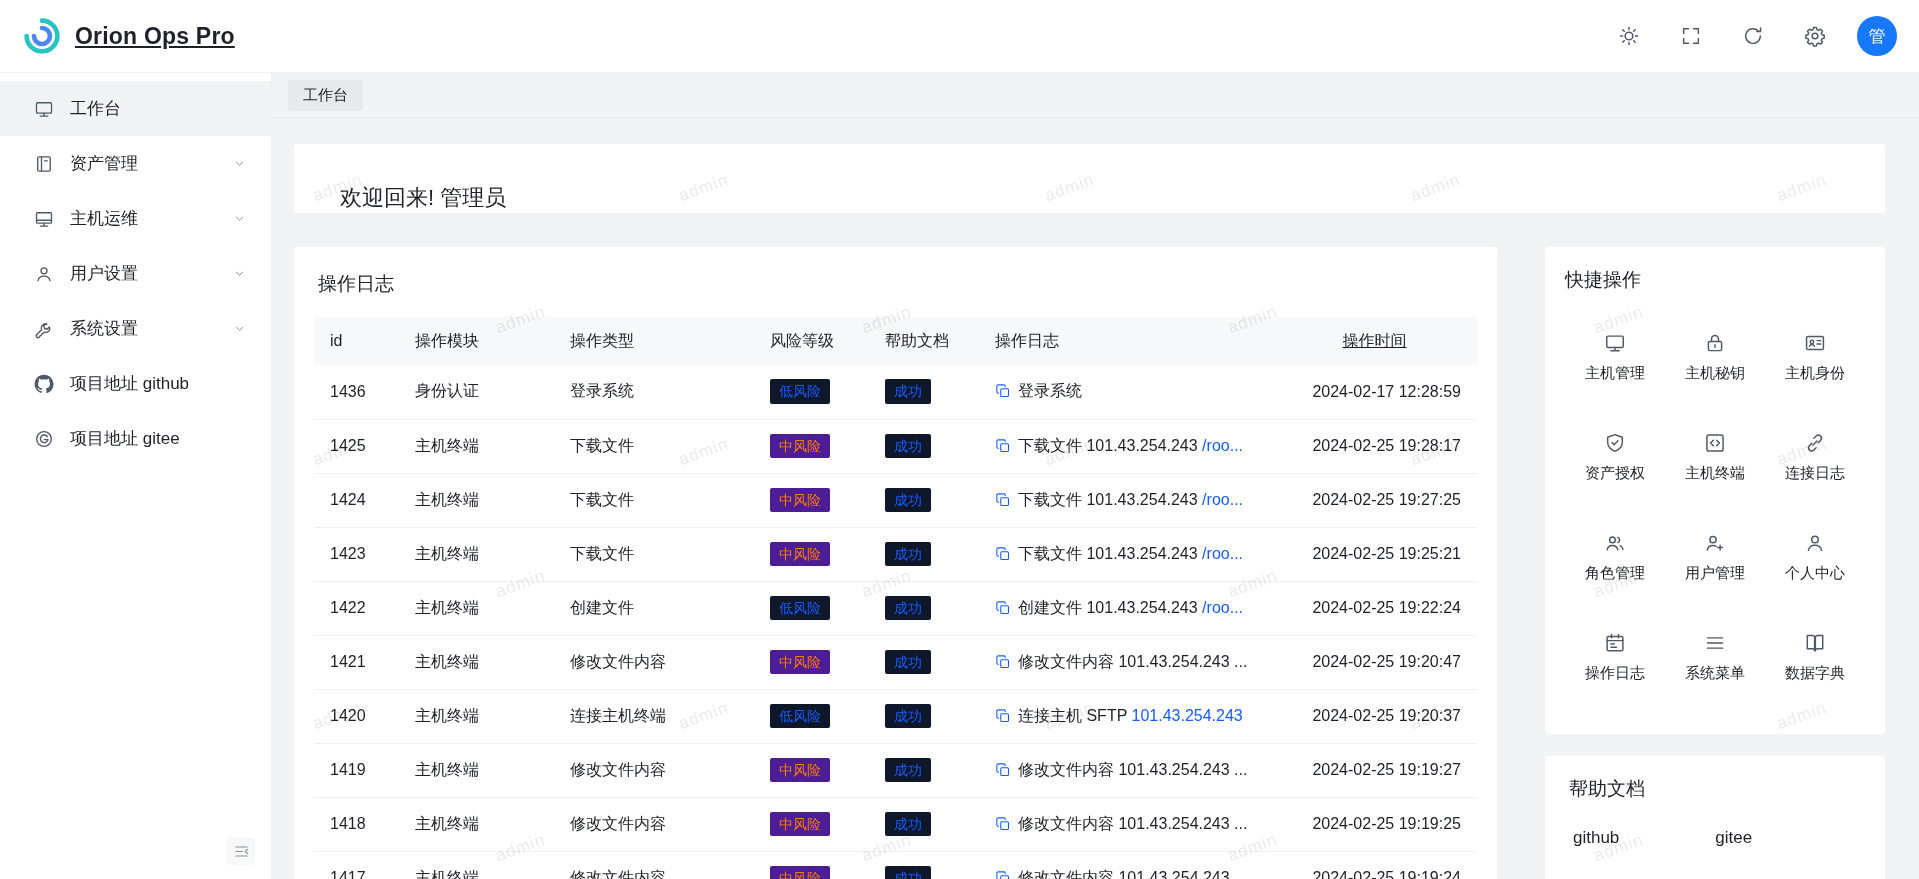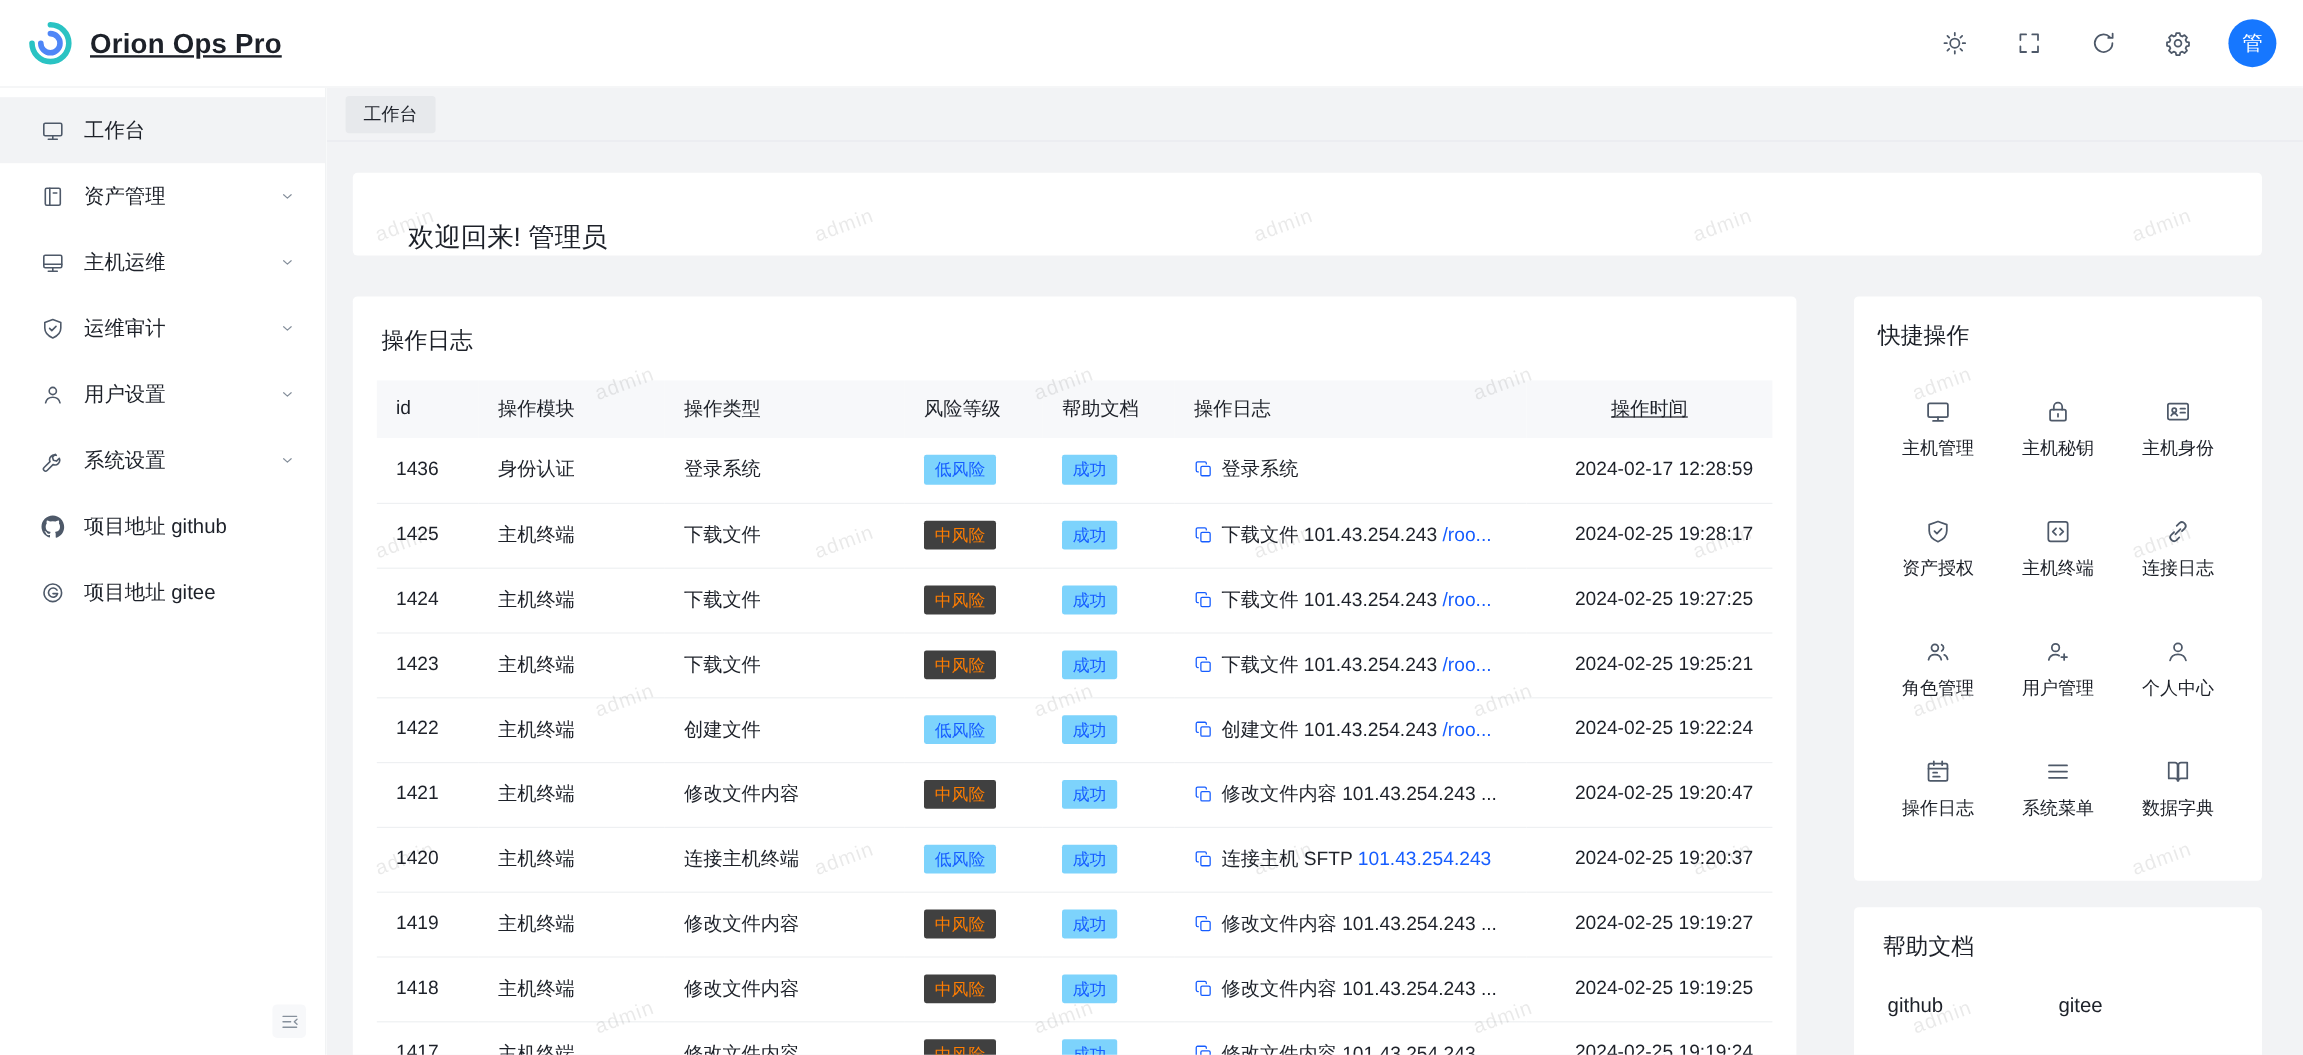--- a/index.html
+++ b/index.html
@@ -73,22 +73,22 @@
     height:48px; background:#f7f8fa; font-weight:500; text-align:left;
     padding:0 16px; font-size:16px; color:#1d2129;
   }
   td { height:54px; padding:0 16px; font-size:16px; border-bottom:1px solid #eef0f2; color:#1d2129; }
   .c-time-h { text-align:center;text-decoration:underline; }
   .c-time { text-align:right; white-space:nowrap; }
   .c-log { white-space:nowrap; overflow:hidden; }
   .tag {
     display:inline-block; padding:3px 9px; font-size:14px; border-radius:2px; line-height:1.35; white-space:nowrap;
   }
-  .tag-blue { background:#7dd3fc; color:#165dff; }
-  .tag-orange { background:#404040; color:#ff7d00; }
+  .tag-blue { background:#0f172a; color:#165dff; }
+  .tag-orange { background:#4c1d95; color:#ff7d00; }
   .copy-ic { display:inline-block; vertical-align:-3px; margin-right:7px; color:#165dff; cursor:pointer; }
   .copy-ic svg { width:16px; height:16px; }
   .log-link { color:#165dff; cursor:pointer; text-decoration:none; }
 
   .right-col { width:340px; flex-shrink:0; display:flex; flex-direction:column; gap:22px; }
   .quick-card { padding:20px 20px 16px; min-height:487px; }
   .quick-grid { margin-top:14px; display:grid; grid-template-columns:repeat(3,1fr); grid-auto-rows:100px; }
   .quick-item {
     display:flex; flex-direction:column; align-items:center; justify-content:center; gap:10px;
     cursor:pointer; border-radius:4px;
@@ -193,34 +193,20 @@
         <span class="side-label">主机运维</span>
         <span class="chev">
           <svg viewBox="0 0 24 24" fill="none" stroke="currentColor" stroke-width="1.6" stroke-linecap="round" stroke-linejoin="round">
             <path d="M7 10l5 4.6L17 10"></path>
           </svg>
         </span>
       </div>
       <div class="side-item">
         <span class="side-icon">
           <svg viewBox="0 0 24 24" fill="none" stroke="currentColor" stroke-width="1.6" stroke-linecap="round" stroke-linejoin="round">
-            <path d="M12 2.8l8 2.9v5.6c0 4.8-3.3 8-8 9.9-4.7-1.9-8-5.1-8-9.9V5.7l8-2.9z"></path>
-            <path d="M8.8 11.6l2.2 2.2 4.2-4.2"></path>
-          </svg>
-        </span>
-        <span class="side-label">运维审计</span>
-        <span class="chev">
-          <svg viewBox="0 0 24 24" fill="none" stroke="currentColor" stroke-width="1.6" stroke-linecap="round" stroke-linejoin="round">
-            <path d="M7 10l5 4.6L17 10"></path>
-          </svg>
-        </span>
-      </div>
-      <div class="side-item">
-        <span class="side-icon">
-          <svg viewBox="0 0 24 24" fill="none" stroke="currentColor" stroke-width="1.6" stroke-linecap="round" stroke-linejoin="round">
             <circle cx="12" cy="8.2" r="3.6"></circle>
             <path d="M4.8 20c.8-3.6 3.7-5.5 7.2-5.5s6.4 1.9 7.2 5.5"></path>
           </svg>
         </span>
         <span class="side-label">用户设置</span>
         <span class="chev">
           <svg viewBox="0 0 24 24" fill="none" stroke="currentColor" stroke-width="1.6" stroke-linecap="round" stroke-linejoin="round">
             <path d="M7 10l5 4.6L17 10"></path>
           </svg>
         </span>

